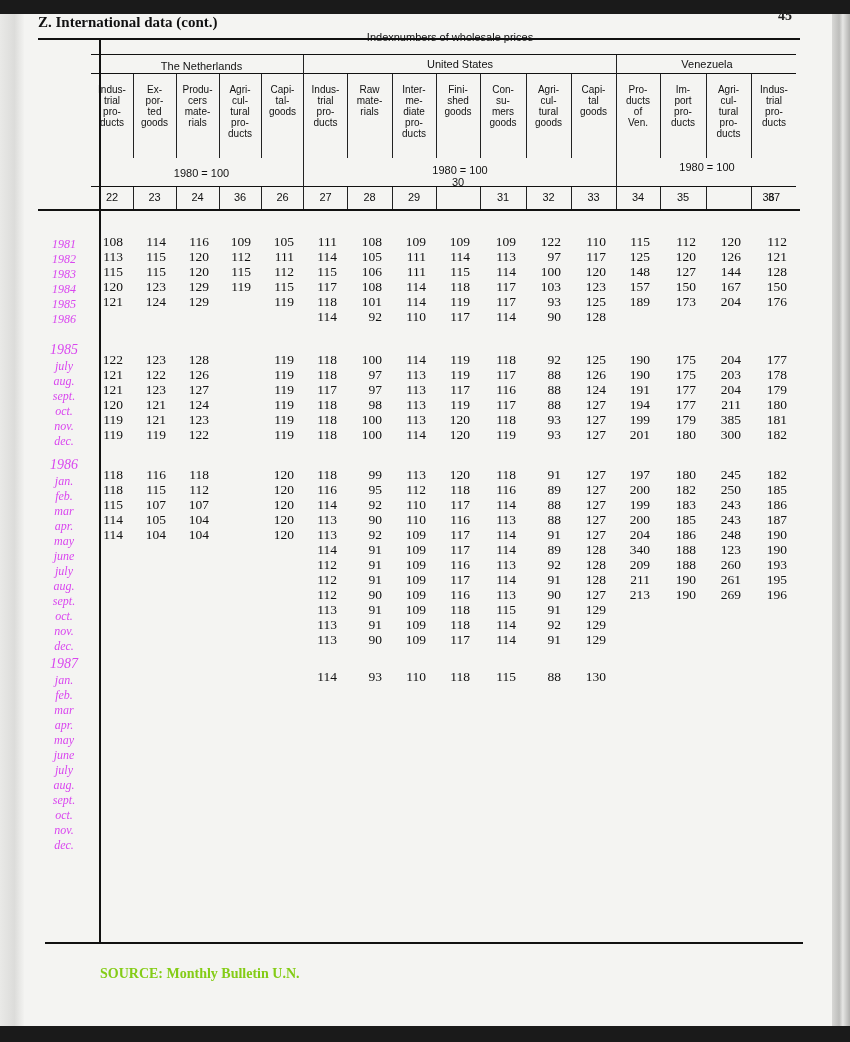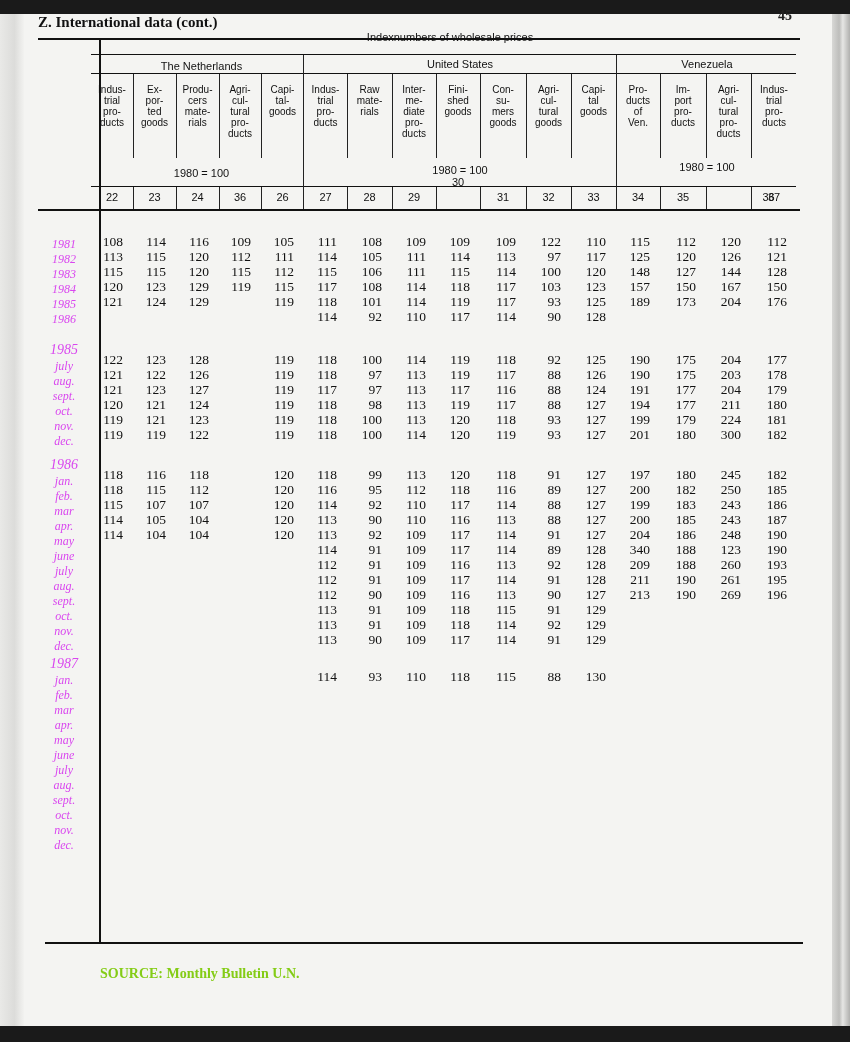--- a/index.html
+++ b/index.html
@@ -444,21 +444,21 @@
       <div>177</div>
       <div>177</div>
       <div>179</div>
       <div>180</div>
     </div>
     <div class="col" style="left: 706px; top: 352px; width: 35px;">
       <div>204</div>
       <div>203</div>
       <div>204</div>
       <div>211</div>
-      <div>224</div>
+      <div>385</div>
       <div>300</div>
     </div>
     <div class="col" style="left: 751px; top: 352px; width: 36px;">
       <div>177</div>
       <div>178</div>
       <div>179</div>
       <div>180</div>
       <div>181</div>
       <div>182</div>
     </div>

